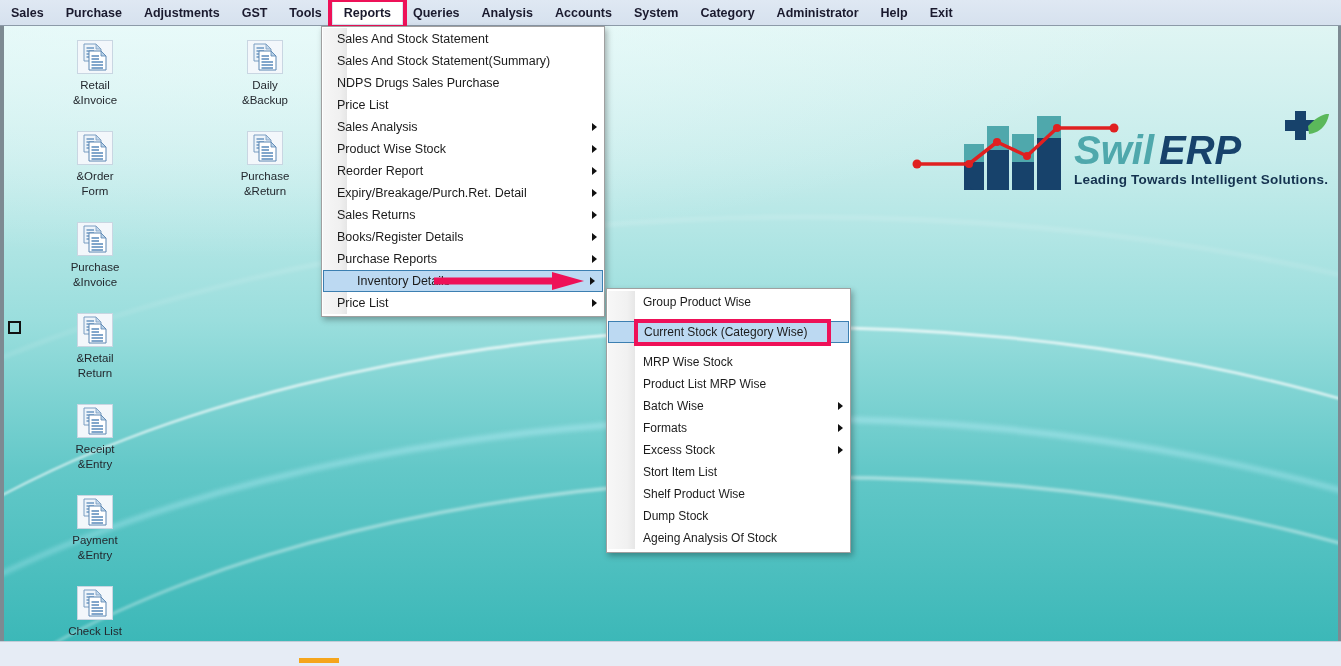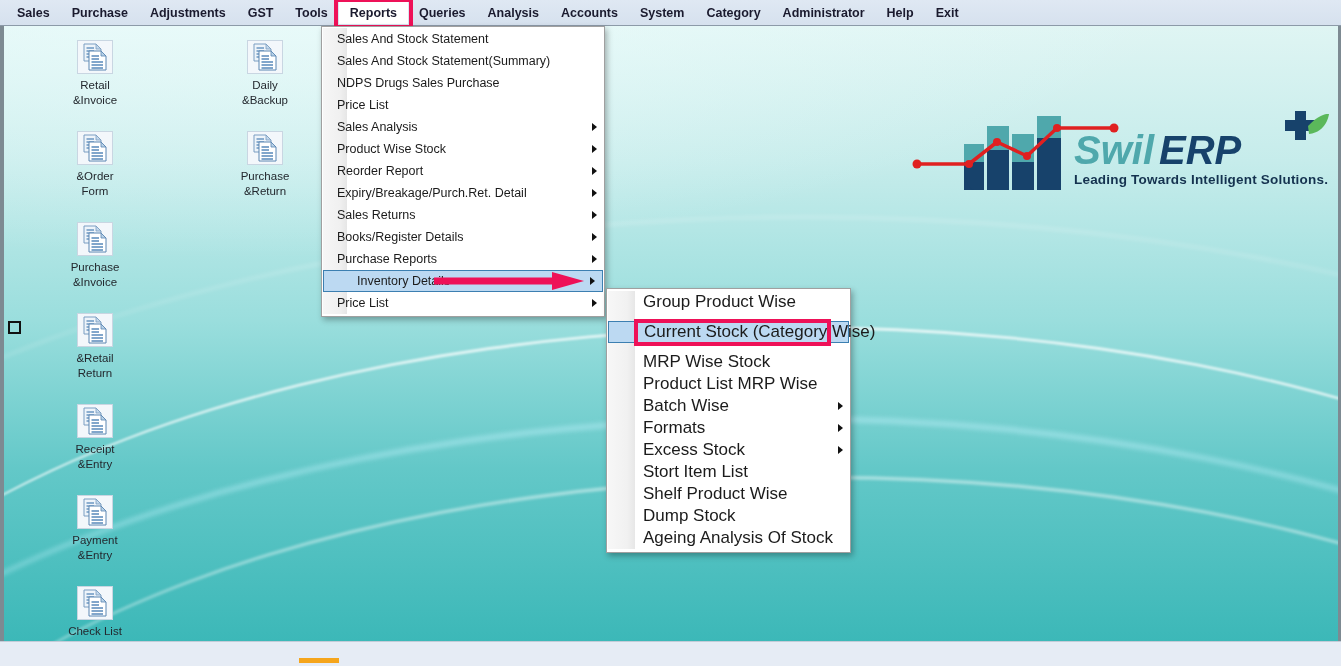--- a/index.html
+++ b/index.html
@@ -16,21 +16,20 @@
     background: #e8eef7;
   }
 
   
   #menubar {
     position: absolute; left: 0; top: 0;
     width: 1341px; height: 26px;
     background: linear-gradient(to bottom, #dfe8f3 0%, #d6e1ee 100%);
     border-bottom: 1px solid #8c9aa8;
     display: flex; align-items: center;
-    padding-left: 6px;
     z-index: 50;
   }
   .menu-item {
     position: relative;
     font-size: 12.5px;
     font-weight: bold;
     color: #1a1a2e;
     padding: 3px 11px;
     white-space: nowrap;
     cursor: default;
@@ -197,21 +196,21 @@
     position: absolute;
     left: 1px; top: 2px; bottom: 3px;
     width: 27px;
     background: linear-gradient(to right, #f7f7f7 0%, #f1f1f1 70%, #e7e7e7 100%);
   }
   .sub-row {
     position: relative;
     height: 22px;
     display: flex; align-items: center;
     padding-left: 36px; padding-right: 8px;
-    font-size: 17px;
+    font-size: 12px;
     color: #1b1b1b;
     white-space: nowrap;
     cursor: default;
     z-index: 1;
   }
   .sub-row.sel {
     background: #bcd9f2;
     border: 1px solid #3c7fb1;
     margin: 8px 1px;
     padding-left: 35px;

